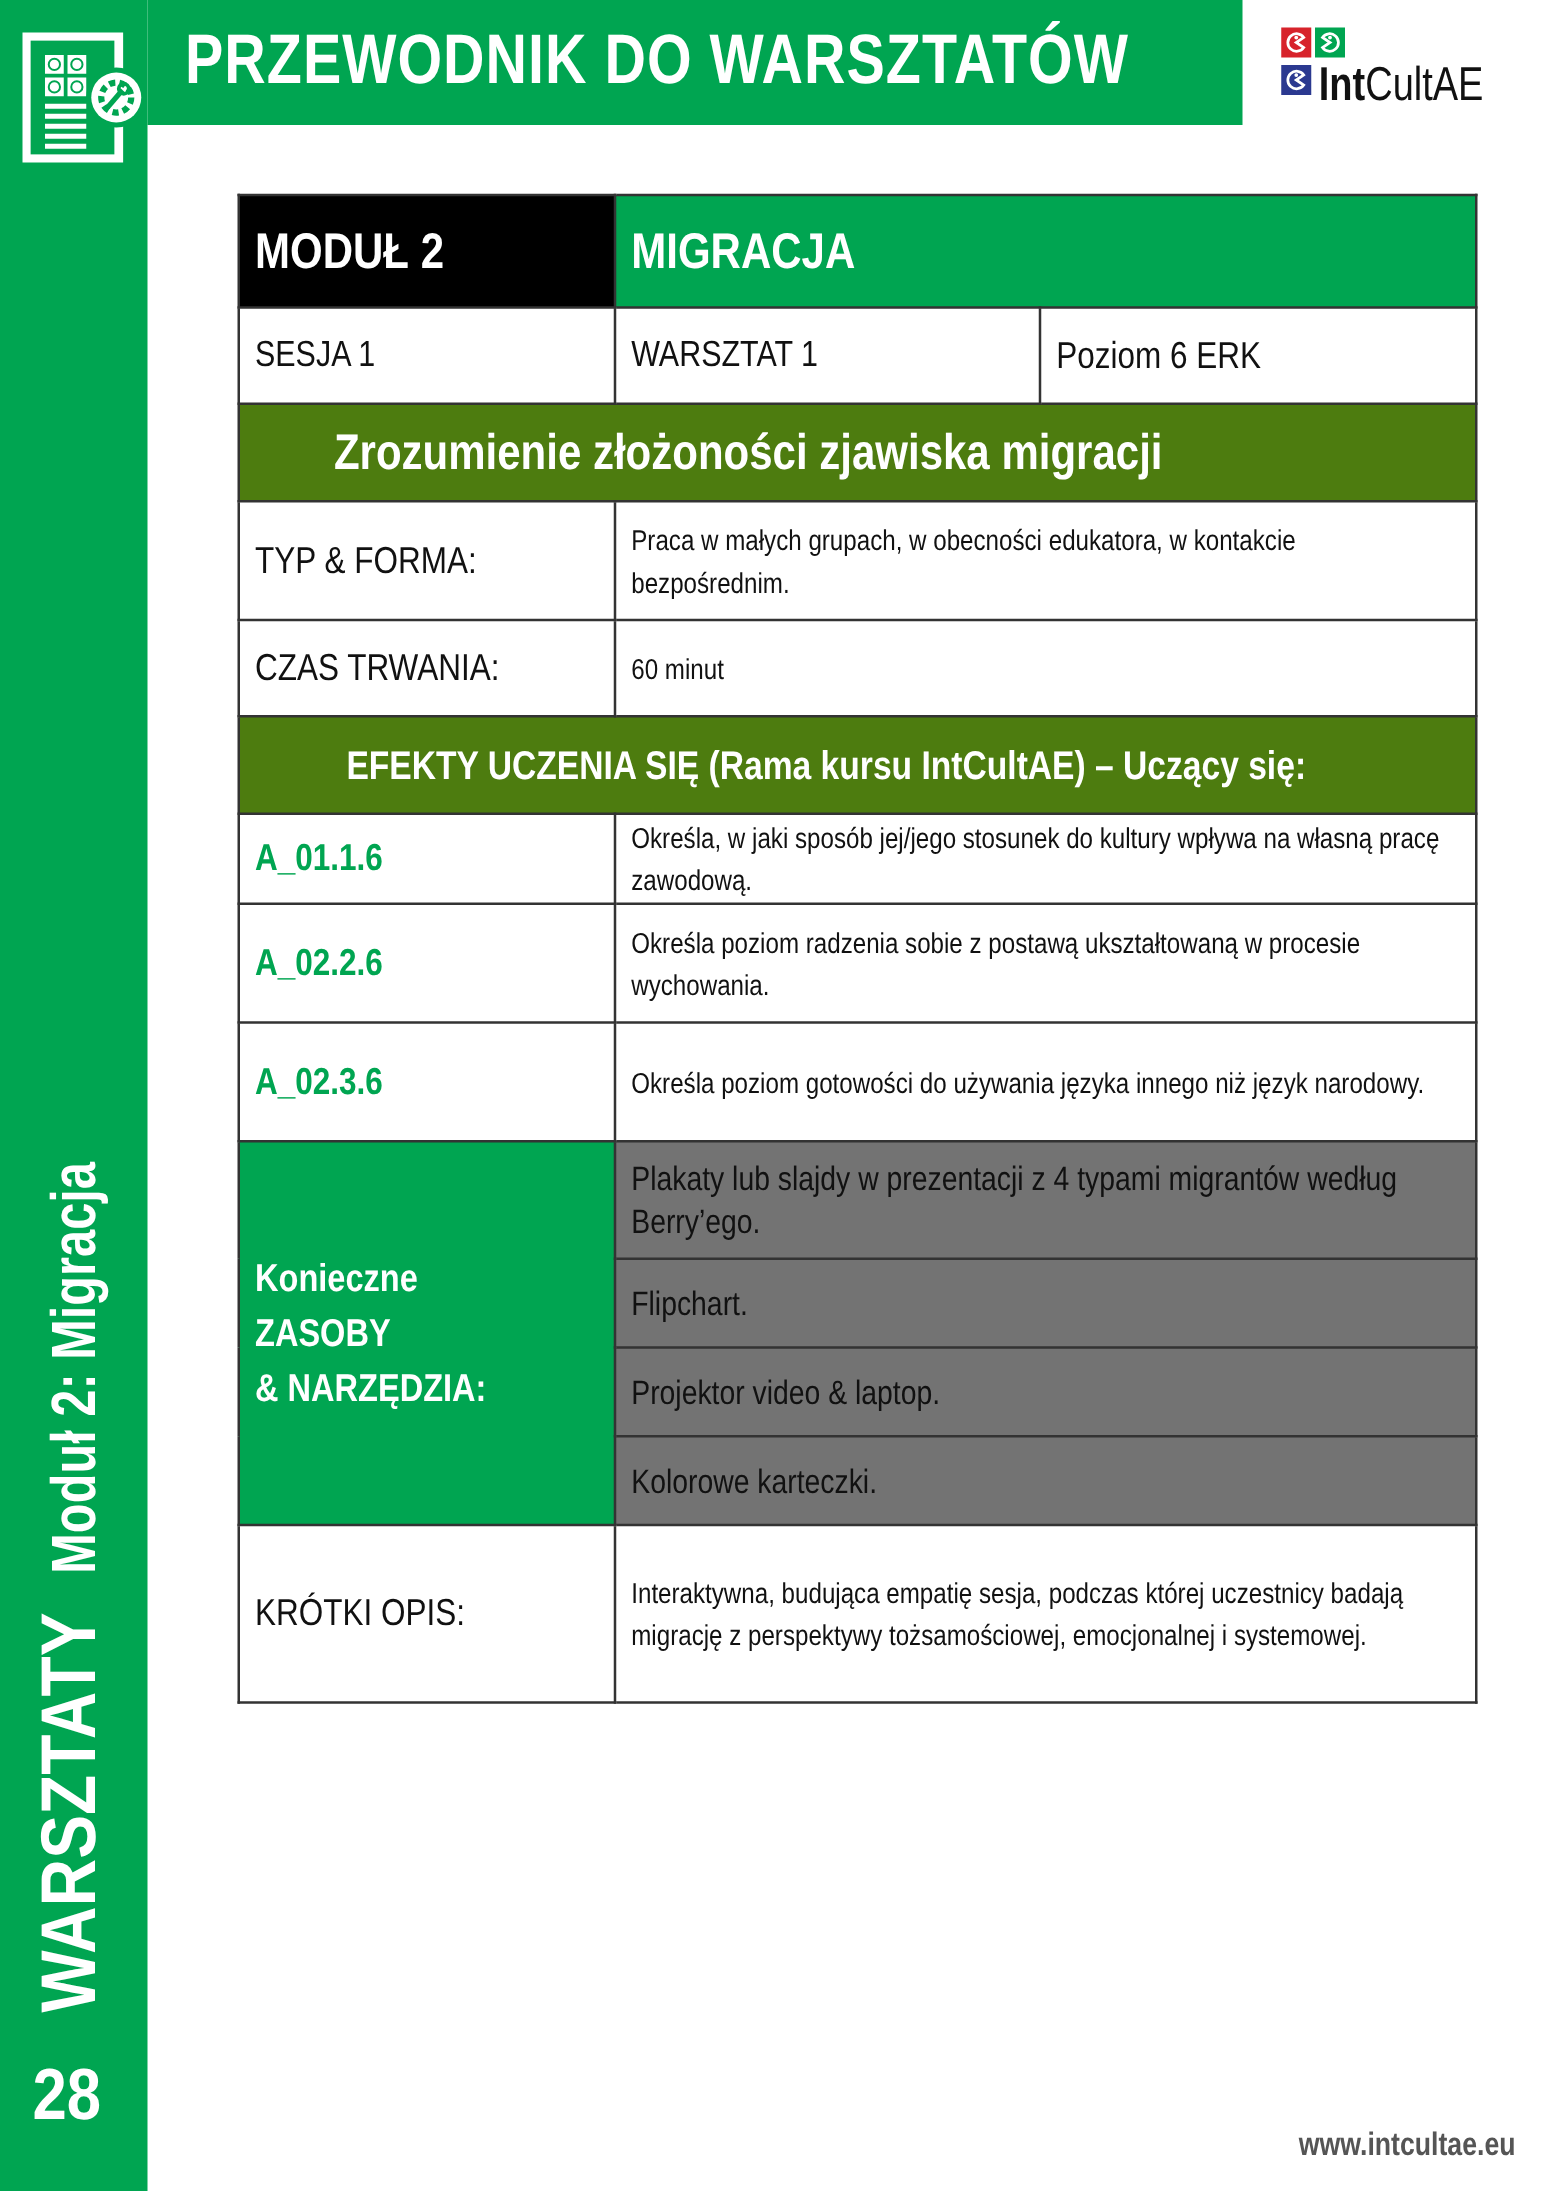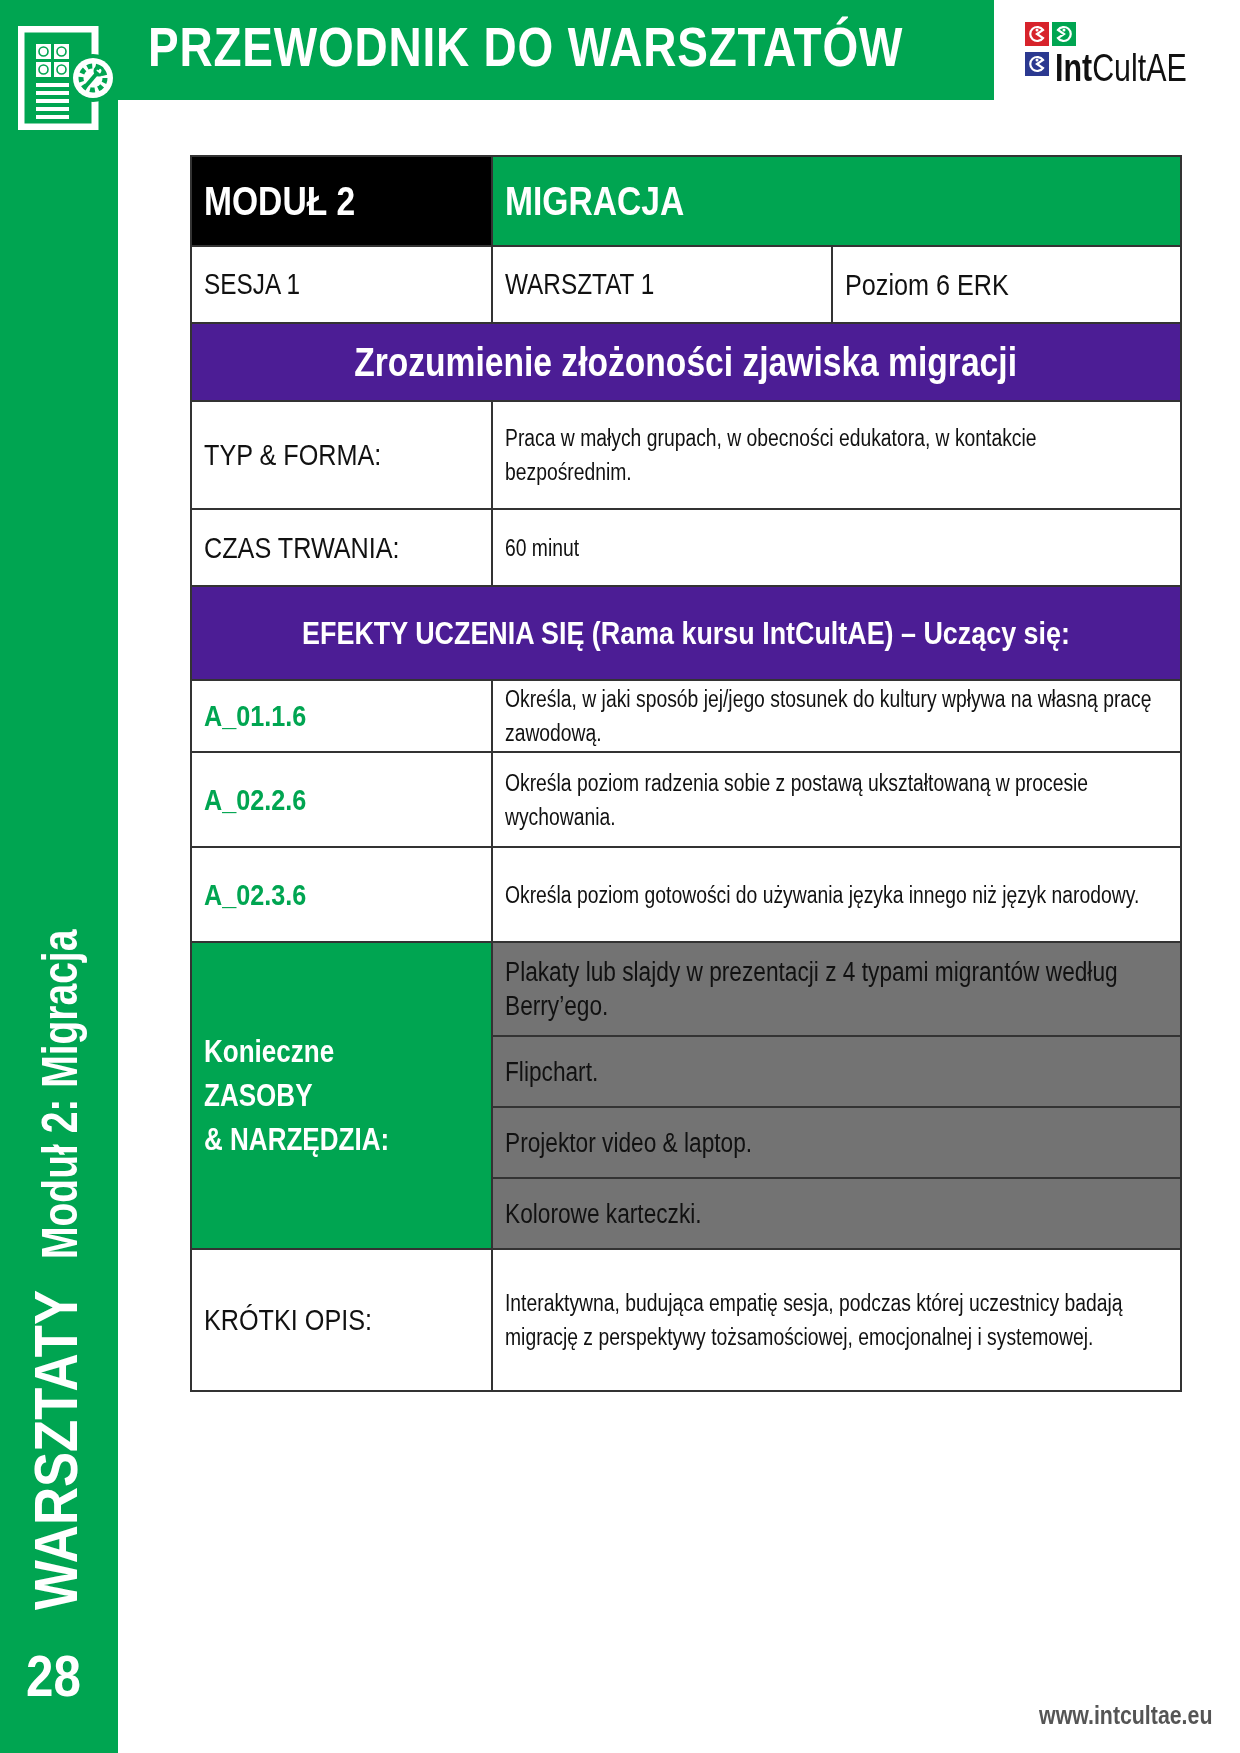--- a/index.html
+++ b/index.html
@@ -29,21 +29,21 @@
 
   #table { position:absolute; left:190px; top:155px; width:990px; border-collapse:collapse; table-layout:fixed;border-radius:27px; }
   #table td { border:2px solid #333; padding:0 12px; vertical-align:middle; color:#111; }
   .cond { display:inline-block; transform:scaleX(0.84); transform-origin:left center; white-space:nowrap; }
   .cond-c { display:inline-block; transform:scaleX(0.84); transform-origin:center center; white-space:nowrap; }
   .lbl { font-weight:normal; font-size:30px;margin-top:41px; }
   .val { font-size:23px; line-height:34px; }
   .val .cond { white-space:normal; width:119%; }
   .hdr-black { background:#000; color:#fff !important; font-size:40px; font-weight:bold; }
   .hdr-green { background:#00a551; color:#fff !important; font-size:40px; font-weight:bold; }
-  .band { background:#4c1d95; color:#fff !important; text-align:center; font-weight:bold;text-decoration:underline; }
+  .band { background:#4d7c0f; color:#fff !important; text-align:left; font-weight:bold;text-decoration:underline; }
   .code { color:#00a551 !important; font-weight:bold; font-size:30px; }
   .res-lbl { background:#00a551; color:#fff !important; font-weight:bold; font-size:31px; line-height:44px;text-decoration:underline; }
   .res-val { background:#737373; font-size:27px; line-height:34px; }
 </style>
 </head>
 <body>
 
 <div id="sidebar" class="green"></div>
 <div id="topbar" class="green"></div>
 
@@ -114,29 +114,29 @@
     <td class="hdr-green" colspan="2"><span class="cond">MIGRACJA</span></td>
   </tr>
   <tr style="height:77px">
     <td class="lbl" style="font-size:29px"><span class="cond">SESJA 1</span></td>
     <td class="lbl" style="font-size:29px"><span class="cond">WARSZTAT 1</span></td>
     <td style="font-size:30px"><span class="cond">Poziom 6 ERK</span></td>
   </tr>
   <tr style="height:78px">
     <td class="band" colspan="3" style="font-size:40px"><span class="cond-c">Zrozumienie złożoności zjawiska migracji</span></td>
   </tr>
-  <tr style="height:108px">
+  <tr style="height:95px">
     <td class="lbl"><span class="cond">TYP &amp; FORMA:</span></td>
     <td class="val" colspan="2"><span class="cond">Praca w małych grupach, w obecności edukatora, w kontakcie bezpośrednim.</span></td>
   </tr>
   <tr style="height:77px">
     <td class="lbl"><span class="cond">CZAS TRWANIA:</span></td>
     <td class="val" colspan="2"><span class="cond">60 minut</span></td>
   </tr>
-  <tr style="height:94px">
+  <tr style="height:78px">
     <td class="band" colspan="3" style="font-size:32px"><span class="cond-c">EFEKTY UCZENIA SIĘ (Rama kursu IntCultAE) – Uczący się:</span></td>
   </tr>
   <tr style="height:72px">
     <td class="code"><span class="cond">A_01.1.6</span></td>
     <td class="val" colspan="2"><span class="cond">Określa, w jaki sposób jej/jego stosunek do kultury wpływa na własną pracę zawodową.</span></td>
   </tr>
   <tr style="height:95px">
     <td class="code"><span class="cond">A_02.2.6</span></td>
     <td class="val" colspan="2"><span class="cond">Określa poziom radzenia sobie z postawą ukształtowaną w procesie wychowania.</span></td>
   </tr>

